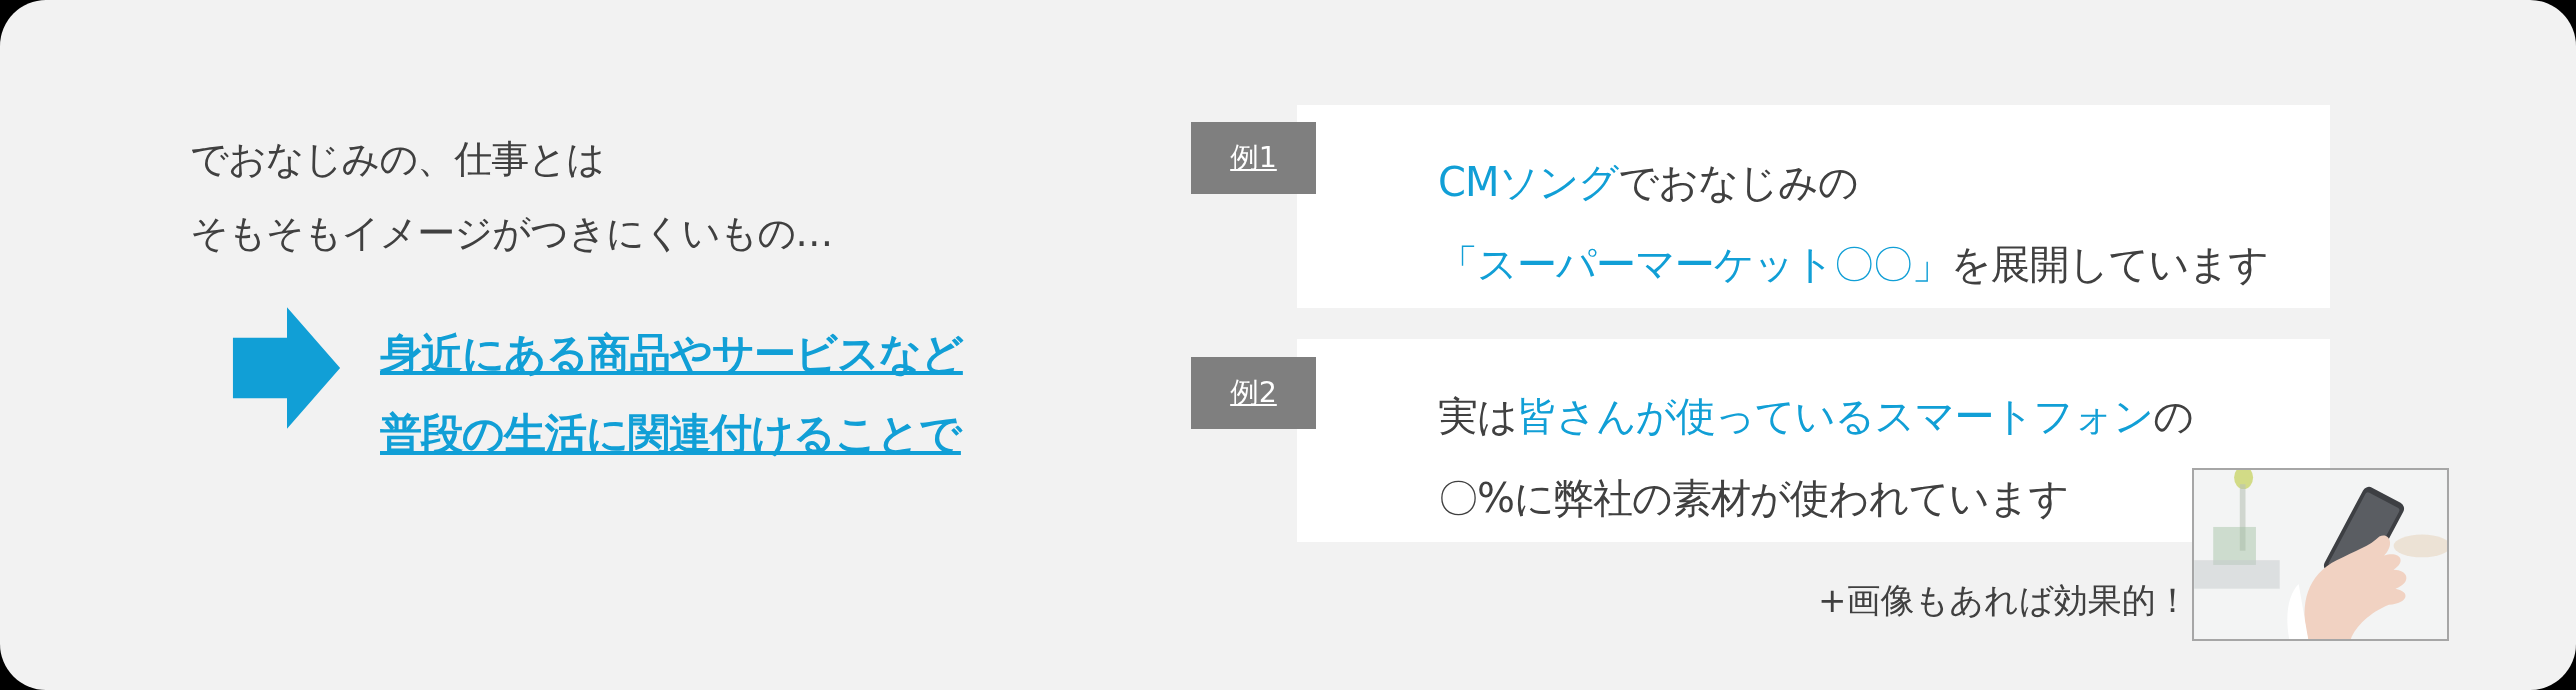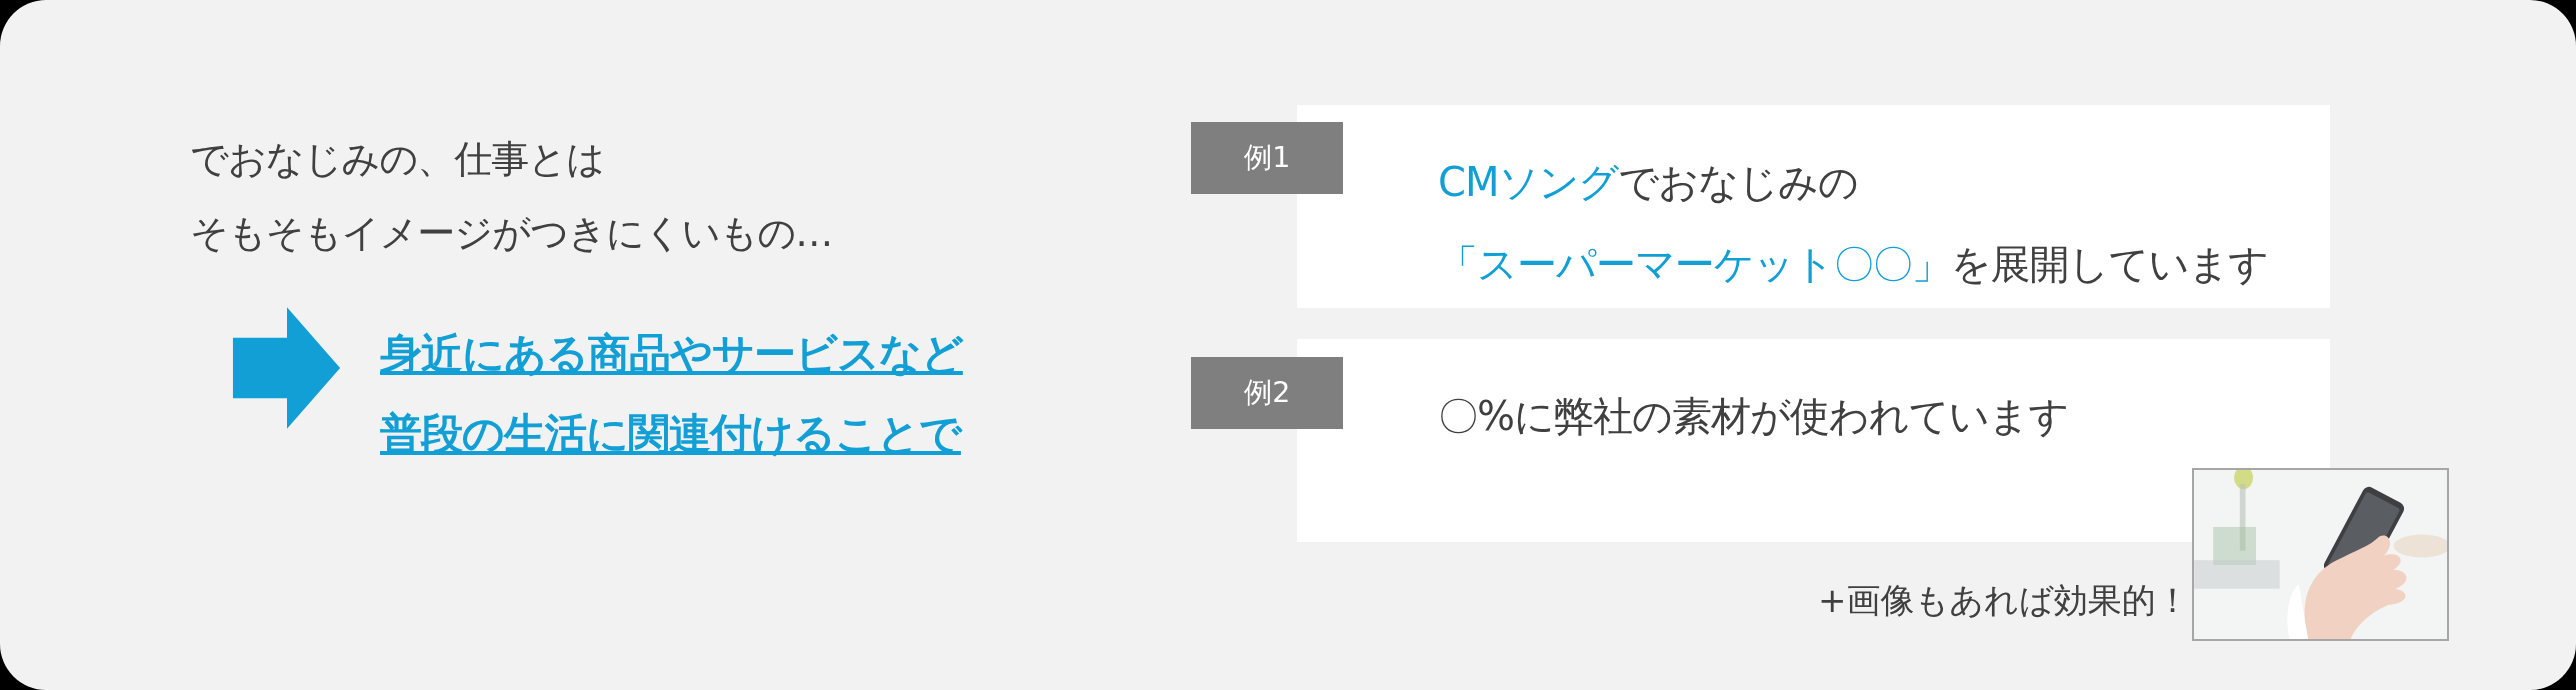--- a/index.html
+++ b/index.html
@@ -10,22 +10,22 @@
   .intro { position: absolute; left: 190px; top: 122px; color: #404040;
            font-size: 38px; line-height: 74px; letter-spacing: -1px; }
   .intro div { white-space: nowrap; }
   .arrow { position: absolute; left: 232px; top: 306px; width: 110px; height: 124px; }
   .conclusion { position: absolute; left: 380px; top: 314px; color: #119fd6;
                 font-size: 42px; font-weight: bold; line-height: 80px; letter-spacing: -1px; }
   .conclusion div { white-space: nowrap; text-decoration: underline; }
   .card { position: absolute; left: 1297px; width: 1033px; height: 203px; background: #ffffff; }
   .card1 { top: 105px; }
   .card2 { top: 339px; }
-  .label { position: absolute; left: 1191px; width: 152px; height: 72px; background: #7f7f7f;
-           color: #ffffff; font-size: 28.5px; display: flex; align-items: center; justify-content: center; }
+  .label { position: absolute; left: 1191px; width: 125px; height: 72px; background: #7f7f7f;
+           color: #ffffff; font-size: 28.5px; display: flex; align-items: center; justify-content: center; text-decoration: underline; }
   .label1 { top: 122px; }
   .label2 { top: 357px; }
   .card-text { position: absolute; left: 141px; top: 36px; font-size: 40px; line-height: 82px;
                color: #404040; letter-spacing: -1px; }
   .card-text div { white-space: nowrap; }
   .hl { color: #119fd6; }
   .note { position: absolute; left: 1818px; top: 578px; font-size: 34px; color: #404040; white-space: nowrap; }
   .photo { position: absolute; left: 2192px; top: 468px; width: 253px; height: 169px;
            border: 2.9px solid #a6a6a6; background: linear-gradient(135deg, #f4f4f4 0%, #e8ecee 50%, #f7f7f7 100%);
            overflow: hidden; }
@@ -52,20 +52,21 @@
   <div class="card card1">
     <div class="card-text">
       <div><span class="hl">CMソング</span><span>でおなじみの</span></div>
       <div><span class="hl">「スーパーマーケット〇〇」</span><span>を展開しています</span></div>
     </div>
   </div>
   <div class="label label1">例1</div>
 
   <div class="card card2">
     <div class="card-text">
+      <div><span>実は</span><span class="hl">皆さんが使っているスマートフォン</span><span>の</span></div>
       <div>〇%に弊社の素材が使われています</div>
     </div>
   </div>
   <div class="label label2">例2</div>
 
   <div class="note">+画像もあれば効果的！</div>
 
   <div class="photo">
     <svg width="253" height="169" viewBox="0 0 266 178">
       <rect x="0" y="0" width="266" height="178" fill="#f3f4f4"></rect>

